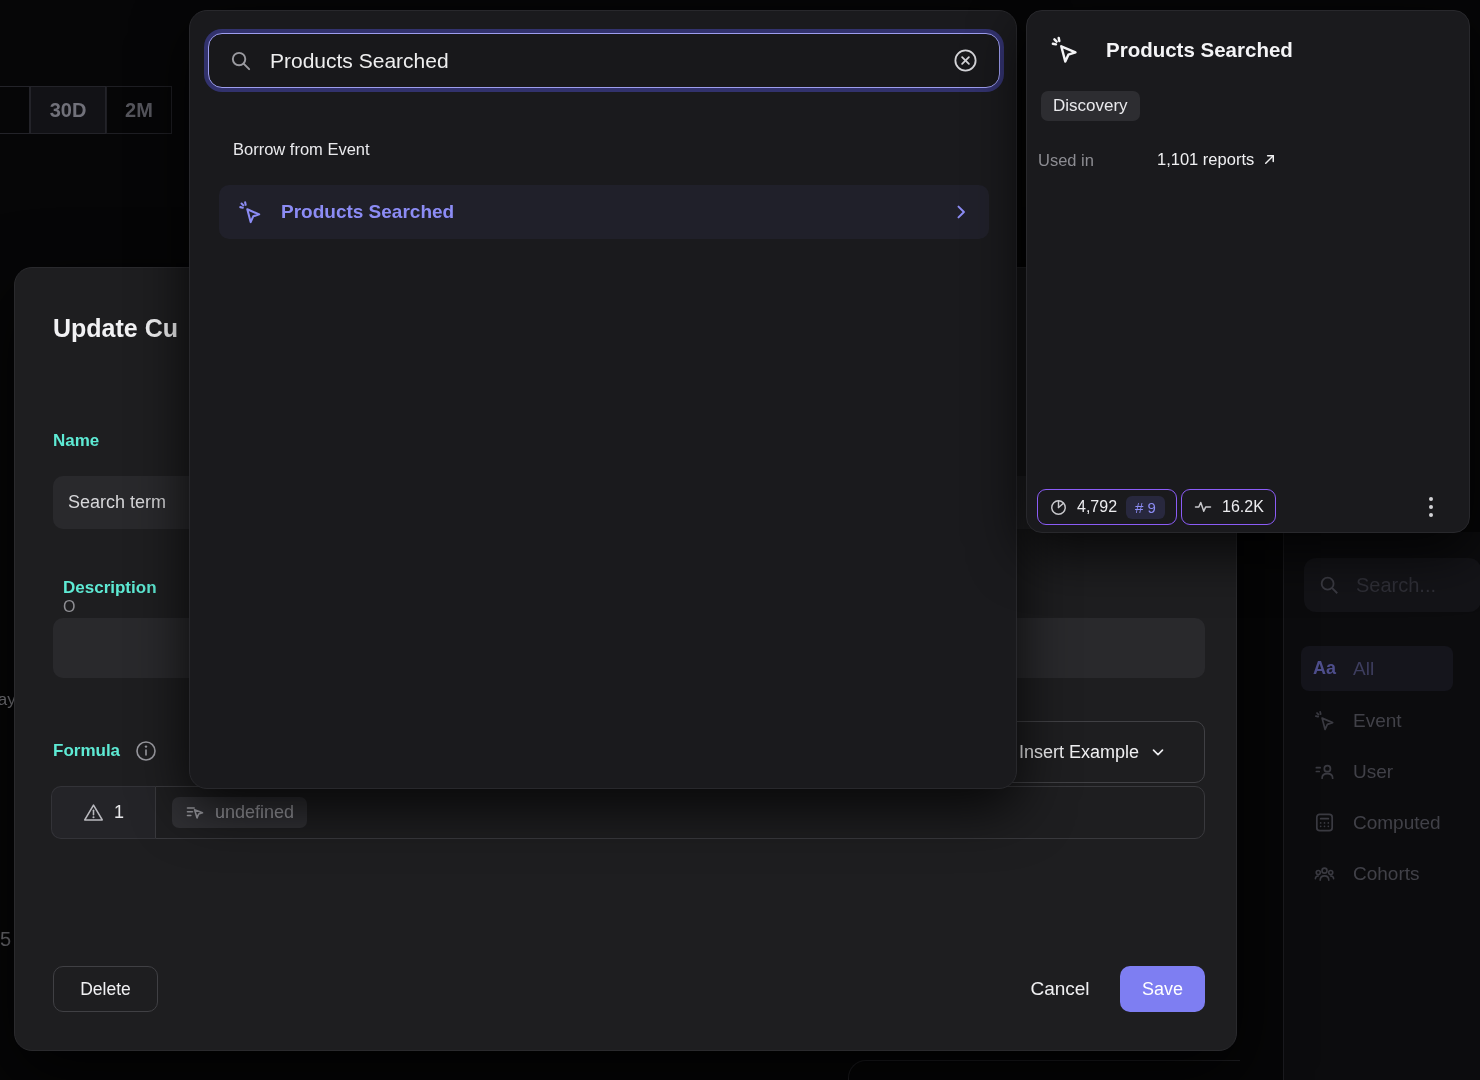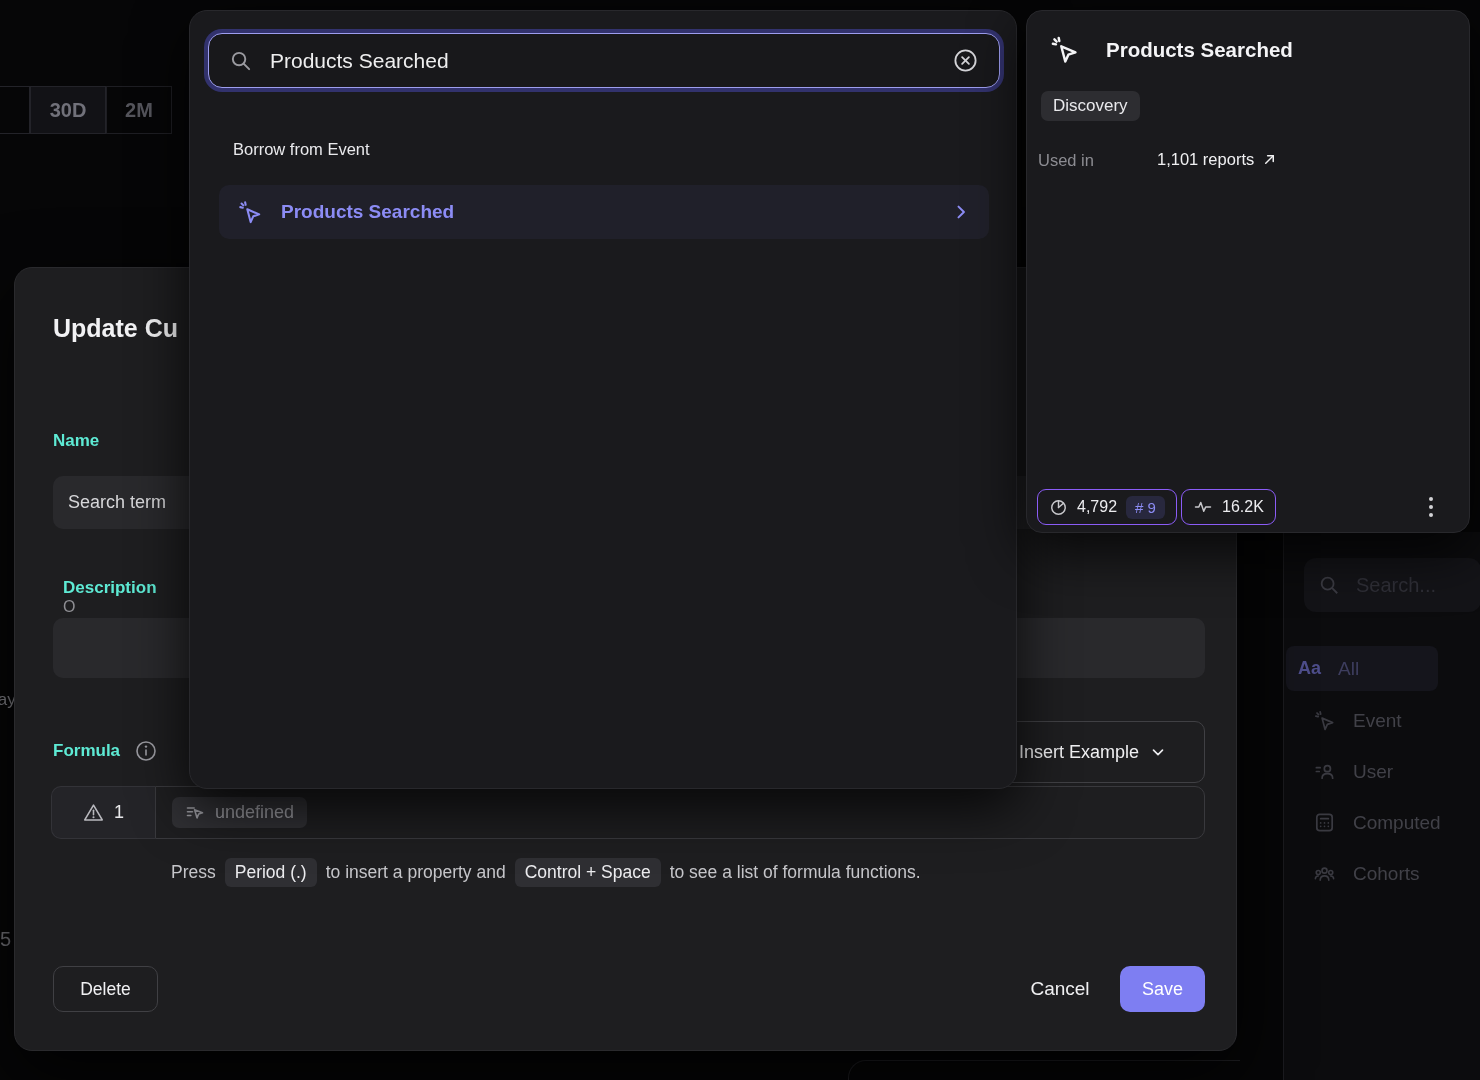--- a/index.html
+++ b/index.html
@@ -100,21 +100,21 @@
     <div class="abs bg-search" style="left:20px;top:26px;width:177px;height:54px;">
       <span style="display:flex;">
         <svg width="22" height="22" viewBox="0 0 24 24" fill="none" stroke="#3b3b43" stroke-width="2">
           <circle cx="10.5" cy="10.5" r="6.5"></circle>
             <path d="M15.5 15.5 L21 21"></path>
         </svg>
       </span>
       <input readonly="" placeholder="Search..." style="">
     </div>
 
-    <div class="abs bg-row sel" style="left:2px;top:114px;width:152px;height:45px;">
+    <div class="abs bg-row sel" style="left:17px;top:114px;width:152px;height:45px;">
       <span class="aa">Aa</span>
       <span>All</span>
     </div>
 
     <div class="abs bg-row" style="left:17px;top:166px;width:180px;height:45px;">
       <span style="display:flex;width:24px;">
         <svg width="23" height="23" viewBox="0 0 24 24" fill="none" stroke="currentColor" stroke-width="1.8" stroke-linecap="round" stroke-linejoin="round">
           <path d="M9.5 9.5 L20.5 14.2 L15 16 L12.6 21.3 Z"></path>
           <path d="M7.5 3 L8 5.4"></path>
             <path d="M3 7.5 L5.4 8"></path>
@@ -214,27 +214,20 @@
             <path d="M3 6 h8"></path>
               <path d="M3 10.5 h6"></path>
               <path d="M3 15 h4"></path>
             <path d="M11.5 8 L21 11.8 L16.4 13.3 L14.4 17.8 Z"></path>
           </svg>
         </span>
         <span>undefined</span>
       </div>
     </div>
 
-    <div class="abs helper" style="left:156px;top:585px;height:38px;">
-      <span>Press</span>
-      <span class="kbd">Period (.)</span>
-      <span>to insert a property and</span>
-      <span class="kbd">Control + Space</span>
-      <span>to see a list of formula functions.</span>
-    </div>
 
     <button class="abs btn-outline" style="left:38px;top:698px;width:105px;height:46px;">Delete</button>
     <button class="abs btn-text" style="left:998px;top:698px;width:94px;height:46px;">Cancel</button>
     <button class="abs btn-primary" style="left:1105px;top:698px;width:85px;height:46px;">Save</button>
   </div>
 
   <div class="abs dropdown" style="left:189px;top:10px;width:828px;height:779px;">
     <div class="abs search-field" style="left:18px;top:22px;width:792px;height:55px;">
       <span style="display:flex;">
         <svg width="23" height="23" viewBox="0 0 24 24" fill="none" stroke="#9a9aa0" stroke-width="2" stroke-linecap="round">

